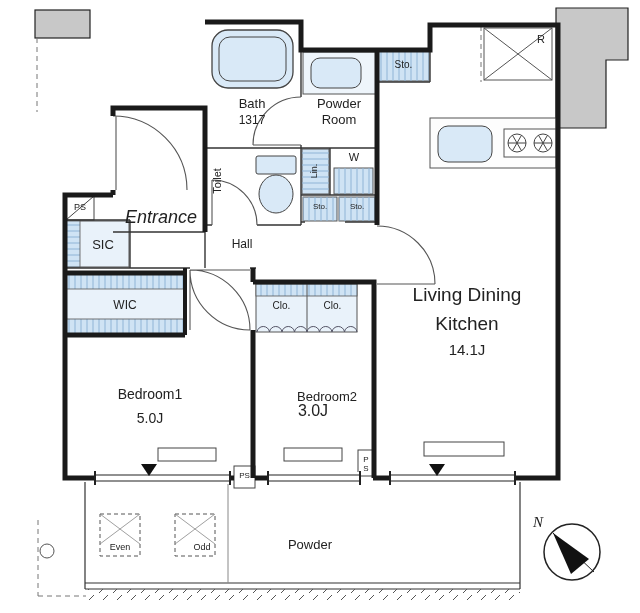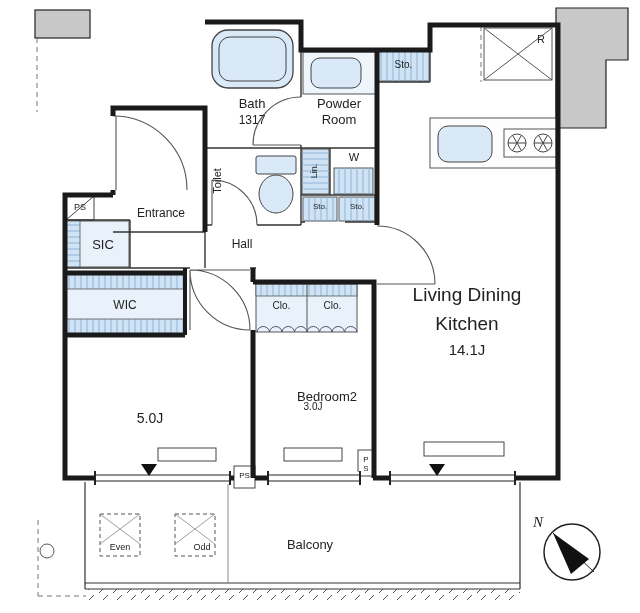--- a/index.html
+++ b/index.html
@@ -181,31 +181,32 @@
 <div class="label" style="left:222px;top:113px;width:60px;font-size:12px;">1317</div>
 <div class="label" style="left:301px;top:96px;width:76px;font-size:13px;">Powder Room</div>
 <div class="label" style="left:378px;top:59px;width:51px;font-size:10px;">Sto.</div>
 <div class="label" style="left:530px;top:33px;width:22px;font-size:11px;">R</div>
 <div class="label v90" style="left:190px;top:174px;width:56px;height:14px;font-size:11px;">Toilet</div>
 <div class="label v90" style="left:297px;top:165px;width:36px;height:12px;font-size:9px;">Lin.</div>
 <div class="label" style="left:342px;top:151px;width:24px;font-size:11px;">W</div>
 <div class="label" style="left:303px;top:202px;width:34px;font-size:8px;">Sto.</div>
 <div class="label" style="left:339px;top:202px;width:36px;font-size:8px;">Sto.</div>
 <div class="label" style="left:66px;top:202px;width:28px;font-size:9px;">PS</div>
-<div class="label" style="left:116px;top:206px;width:90px;font-size:12px;">Entrance</div>
+<div class="label" style="left:116px;top:206px;width:90px;font-size:18px;font-style:italic;">Entrance</div>
 <div class="label" style="left:80px;top:237px;width:46px;font-size:13px;">SIC</div>
 <div class="label" style="left:207px;top:237px;width:70px;font-size:12px;">Hall</div>
 <div class="label" style="left:88px;top:298px;width:74px;font-size:12px;">WIC</div>
 <div class="label" style="left:258px;top:300px;width:47px;font-size:10px;">Clo.</div>
 <div class="label" style="left:309px;top:300px;width:47px;font-size:10px;">Clo.</div>
 <div class="label" style="left:404px;top:280px;width:126px;font-size:19px;line-height:1.55;">Living Dining Kitchen</div>
 <div class="label" style="left:404px;top:341px;width:126px;font-size:15px;">14.1J</div>
+<div class="label" style="left:100px;top:386px;width:100px;font-size:14px;">Bedroom1</div>
 <div class="label" style="left:100px;top:410px;width:100px;font-size:14px;">5.0J</div>
 <div class="label" style="left:269px;top:389px;width:88px;font-size:13px;text-align:right;">Bedroom2</div>
-<div class="label" style="left:269px;top:401px;width:88px;font-size:10px;">3.0J</div>
-<div class="label" style="left:269px;top:537px;width:82px;font-size:13px;">Balcony</div>
+<div class="label" style="left:269px;top:401px;width:88px;font-size:16px;">3.0J</div>
+<div class="label" style="left:269px;top:537px;width:82px;font-size:13px;">Powder</div>
 <div class="label" style="left:100px;top:542px;width:40px;font-size:9px;">Even</div>
 <div class="label" style="left:182px;top:542px;width:40px;font-size:9px;">Odd</div>
 <div class="label" style="left:234px;top:471px;width:21px;font-size:8px;">PS</div>
 <div class="label vstack" style="left:359px;top:452px;width:13px;height:23px;font-size:8px;">PS</div>
 <div class="label serif-i" style="left:527px;top:513px;width:22px;font-size:15px;">N</div>
 
 </div>
 
 </body></html>

